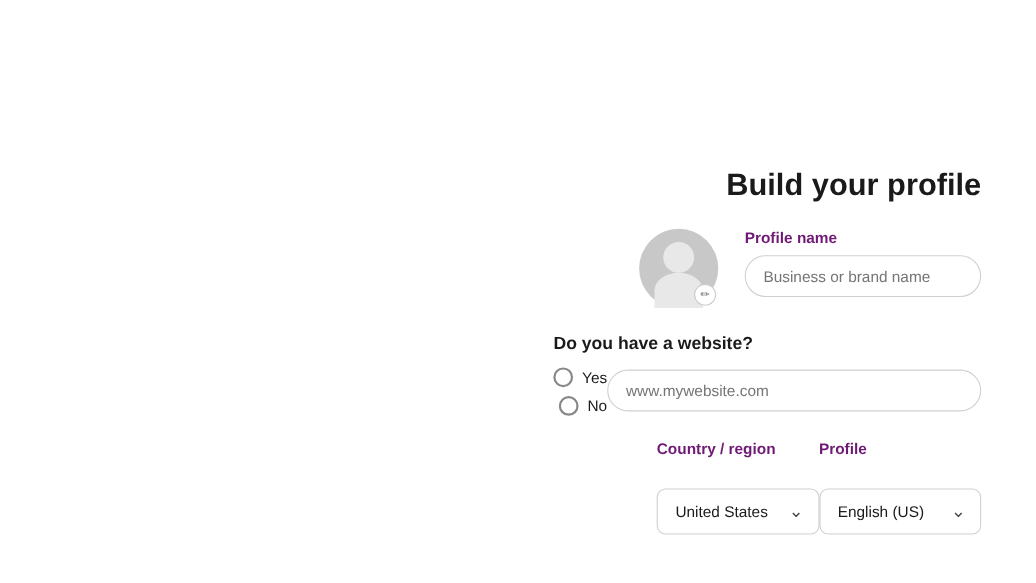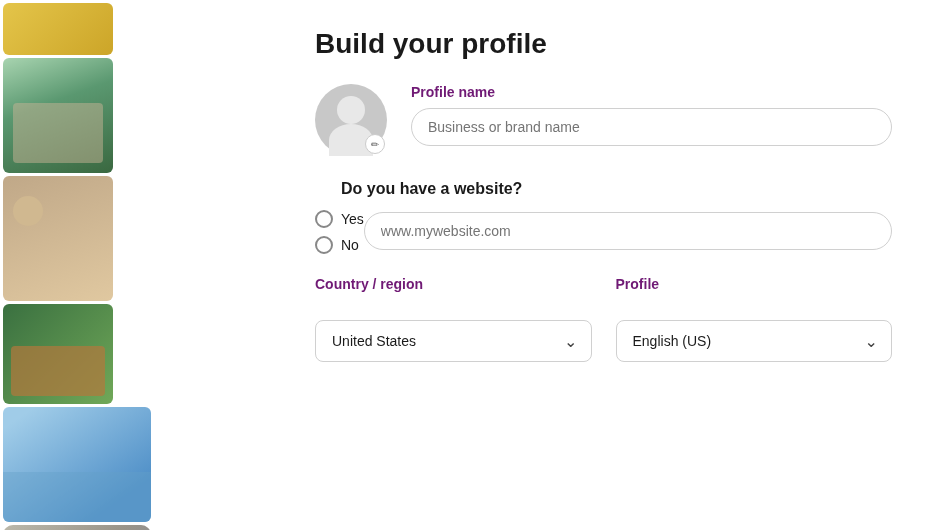--- a/index.html
+++ b/index.html
@@ -1,15 +1,15 @@
 <!DOCTYPE html>
 <html><head>
   <meta charset="utf-8">
   <style>
-    * { box-sizing: border-box; margin: 0; padding: 0; }
+    * { box-sizing: border-box; margin: 0; padding: 0; align-items: flex-end; }
     body {
       font-family: -apple-system, BlinkMacSystemFont, 'Segoe UI', Arial, sans-serif;
       background: #fff;
       width: 942px;
       height: 530px;
       overflow: hidden;
       display: flex;
     }
 
     
@@ -127,21 +127,20 @@
 
     .website-section {
       margin-bottom: 22px;
     }
 
     .section-heading {
       font-size: 16px;
       font-weight: 700;
       color: #1a1a1a;
       margin-bottom: 12px;
-      margin-left: 26px;
     }
 
     .radio-group {
       display: flex;
       flex-direction: column;
       gap: 8px;
     }
 
     .radio-item {
       display: flex;
@@ -173,21 +172,20 @@
       border: 1.5px solid #d0d0d0;
       border-radius: 24px;
       font-size: 14px;
       color: #4d7c0f;
       outline: none;
       background: #fff;
     }
 
     .location-section {
       display: flex;
-      gap: 24px;
       margin-bottom: 24px;
     }
 
     .location-group {
       flex: 1;
     }
 
     .select-wrapper {
       position: relative;
       margin-top: 28px;

